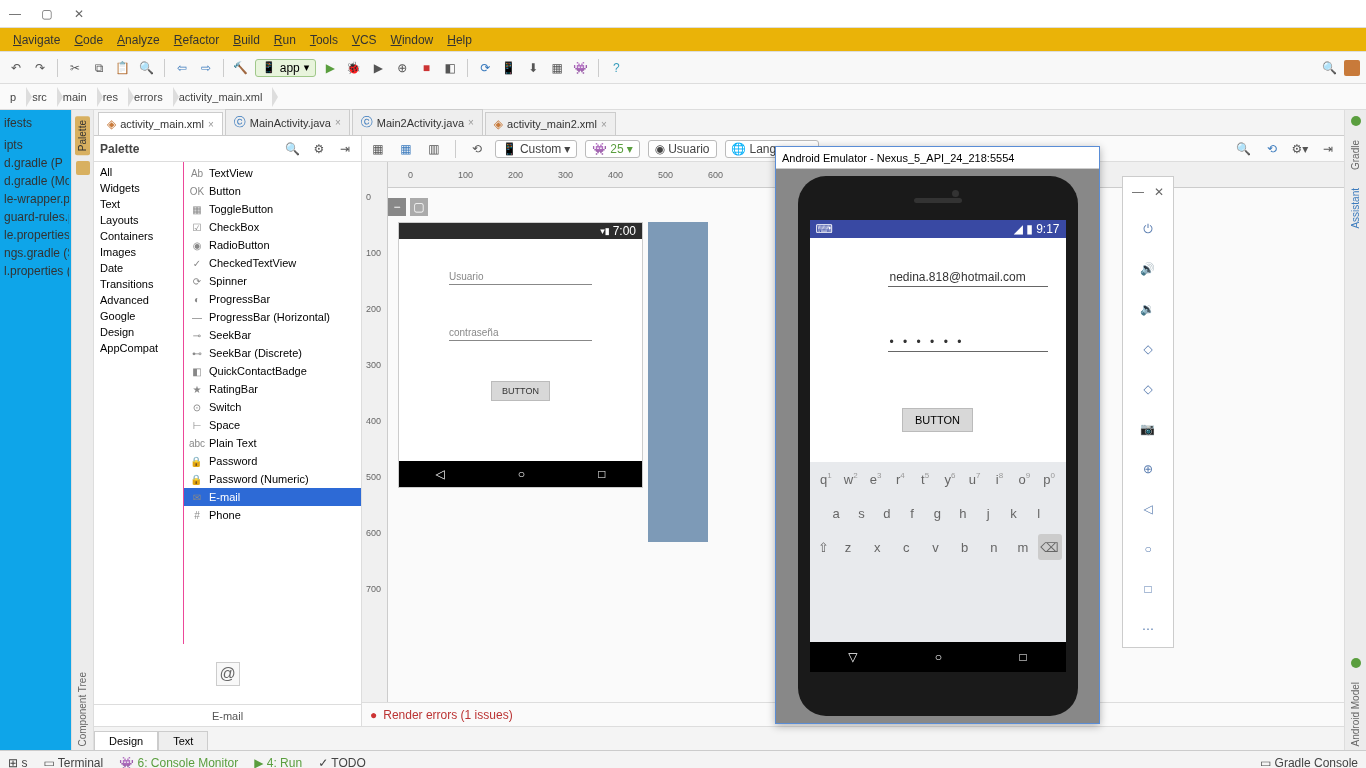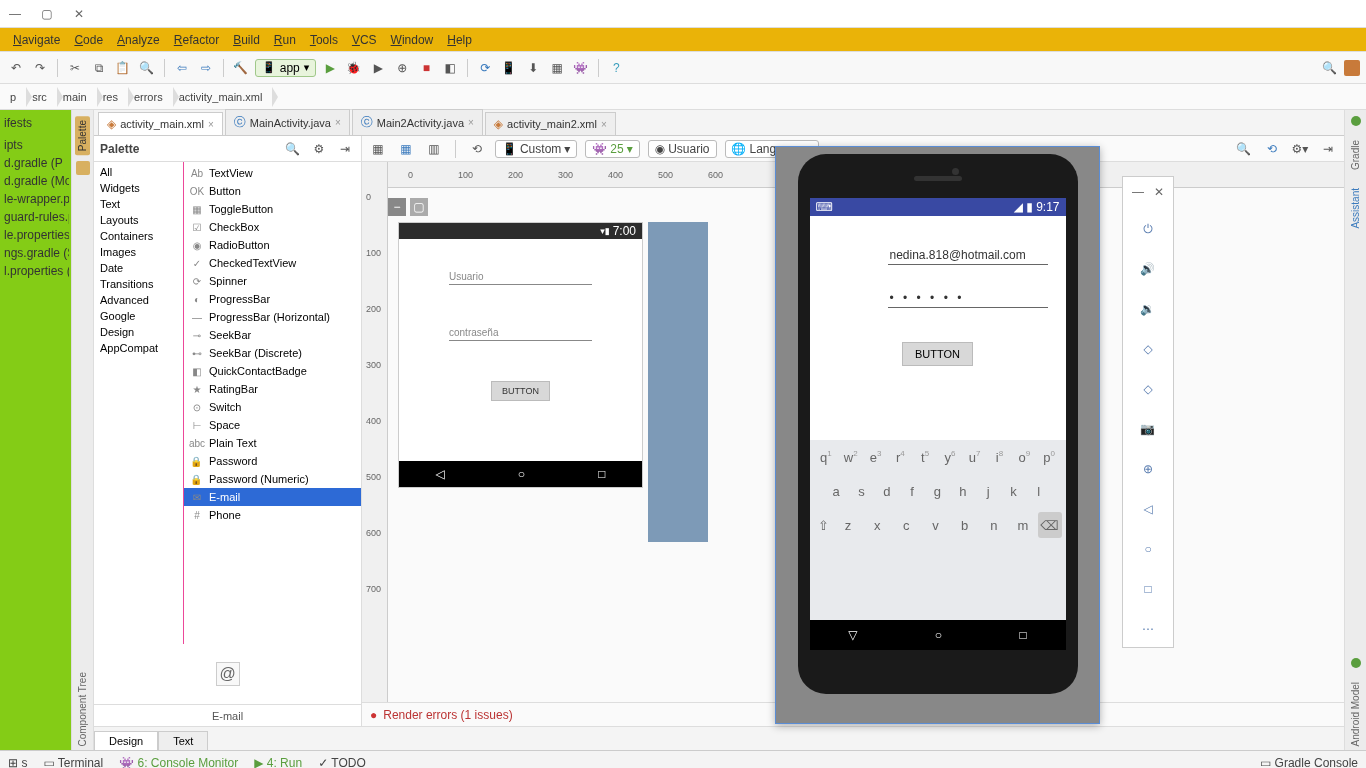--- a/index.html
+++ b/index.html
@@ -12,21 +12,21 @@
 .menu-item{padding:2px 7px;color:#333;cursor:pointer}
 .menu-item u{text-decoration:underline}
 .toolbar{height:32px;background:#f8f8f8;display:flex;align-items:center;padding:0 6px;border-bottom:1px solid #ddd;gap:4px}
 .tbtn{width:20px;height:20px;display:flex;align-items:center;justify-content:center;cursor:pointer;color:#555}
 .tsep{width:1px;height:18px;background:#ccc;margin:0 3px}
 .run-pill{background:#e8f4dc;border:1px solid #a0c88a;border-radius:3px;padding:1px 6px;display:flex;align-items:center;gap:4px;font-size:11px}
 .breadcrumb{height:26px;background:#fafafa;display:flex;align-items:center;padding:0 4px;border-bottom:1px solid #ddd}
 .crumb{display:flex;align-items:center;padding:0 10px 0 6px;height:20px;position:relative;color:#444;font-size:11px}
 .crumb::after{content:"";position:absolute;right:-6px;top:0;width:0;height:0;border-top:10px solid transparent;border-bottom:10px solid transparent;border-left:6px solid #ddd}
 .main-row{display:flex;height:640px}
-.left-proj{width:72px;background:#84cc16;border-right:1px solid #ddd;padding:4px 2px;font-size:11px;color:#333}
+.left-proj{width:72px;background:#0ea5e9;border-right:1px solid #ddd;padding:4px 2px;font-size:11px;color:#333}
 .left-proj div{padding:2px 2px;white-space:nowrap;overflow:hidden}
 .side-tab{width:22px;background:#ececec;border-right:1px solid #ddd;display:flex;flex-direction:column;align-items:center;padding-top:6px;gap:6px}
 .vtab{writing-mode:vertical-rl;transform:rotate(180deg);font-size:10px;color:#666;padding:4px 2px;cursor:pointer}
 .vtab-img{width:14px;height:14px;background:#d8b060;border-radius:2px}
 .editor-area{flex:1;display:flex;flex-direction:column;background:#fff}
 .tabs{height:26px;background:#f4f4f4;display:flex;align-items:flex-end;padding-left:4px;border-bottom:1px solid #ccc}
 .tab{padding:4px 8px;background:#eee;border:1px solid #ccc;border-bottom:none;margin-right:2px;display:flex;align-items:center;gap:4px;font-size:11px;color:#333;cursor:pointer}
 .tab.active{background:#fff}
 .tab .x{color:#999;font-size:10px}
 .layout-row{flex:1;display:flex}
@@ -63,21 +63,21 @@
 .dt-tab.active{background:#fff}
 .bottom-bar{height:24px;background:#f4f4f4;display:flex;align-items:center;padding:0 8px;gap:16px;border-top:1px solid #ccc;font-size:11px;color:#444}
 .emulator-win{position:absolute;left:775px;top:146px;width:325px;height:578px;background:#888;border:1px solid #5a8dd6;box-shadow:0 2px 8px rgba(0,0,0,.3)}
 .emu-title{height:22px;background:#fff;display:flex;align-items:center;padding:0 6px;font-size:11px;border-bottom:1px solid #ccc}
 .emu-body{position:relative;height:calc(100% - 22px);display:flex;align-items:center;justify-content:center;background:#888}
 .phone{width:280px;height:540px;background:#1a1a1a;border-radius:28px;padding:44px 12px 44px;position:relative}
 .phone::before{content:"";position:absolute;top:22px;left:50%;transform:translateX(-50%);width:48px;height:5px;background:#333;border-radius:3px}
 .phone::after{content:"";position:absolute;top:14px;left:50%;transform:translateX(14px);width:7px;height:7px;background:#333;border-radius:50%}
 .screen{width:256px;height:452px;background:#fff;position:relative;overflow:hidden}
 .scr-status{height:18px;background:#3949a3;color:#fff;font-size:10px;display:flex;justify-content:space-between;align-items:center;padding:0 6px}
-.scr-body{padding:30px 18px 10px;display:flex;flex-direction:column;align-items:center;gap:24px}
+.scr-body{padding:30px 18px 10px;display:flex;flex-direction:column;align-items:center;gap:46px}
 .scr-input{width:160px;border-bottom:1px solid #666;font-size:12px;color:#333;padding:2px;margin-left:60px}
 .scr-input.pw{letter-spacing:3px}
 .scr-button{background:#d8d8d8;padding:5px 12px;font-size:11px;border:1px solid #bbb;margin-top:10px}
 .keyboard{position:absolute;bottom:30px;left:0;right:0;height:180px;background:#e8eaed}
 .krow{display:flex;justify-content:space-around;padding:4px 4px}
 .kkey{width:20px;height:26px;display:flex;align-items:center;justify-content:center;font-size:13px;color:#666}
 .ksup{font-size:8px;color:#999;position:relative;top:-4px}
 .toast{position:absolute;bottom:60px;left:50%;transform:translateX(-50%);background:#888;color:#fff;opacity:.9;padding:6px 14px;border-radius:14px;font-size:11px}
 .scr-nav{position:absolute;bottom:0;left:0;right:0;height:30px;background:#000;display:flex;justify-content:space-around;align-items:center;color:#fff}
 .emu-sidebar{position:absolute;left:1122px;top:176px;width:52px;background:#fff;border:1px solid #ccc;padding:8px 0;display:flex;flex-direction:column;align-items:center;gap:20px}
@@ -315,20 +315,21 @@
   <span>⊞ <span>s</span></span>
   <span>▭ <span>Terminal</span></span>
   <span style="color:#5a9e3e">👾 <u>6: Console Monitor</u></span>
   <span style="color:#5a9e3e">▶ <u>4: Run</u></span>
   <span>✓ <span>TODO</span></span>
   <span style="flex:1"></span>
   <span>▭ <span>Gradle Console</span></span>
 </div>
 
 <div class="emulator-win">
+  <div class="emu-title">Android Emulator - Nexus_5_API_24_218:5554</div>
   <div class="emu-body">
     <div class="phone">
       <div class="screen">
         <div class="scr-status">
           <span>⌨</span>
           <span>◢ ▮ <span>9:17</span></span>
         </div>
         <div class="scr-body">
           <div class="scr-input">nedina.818@hotmail.com</div>
           <div class="scr-input pw">• • • • • •</div>

